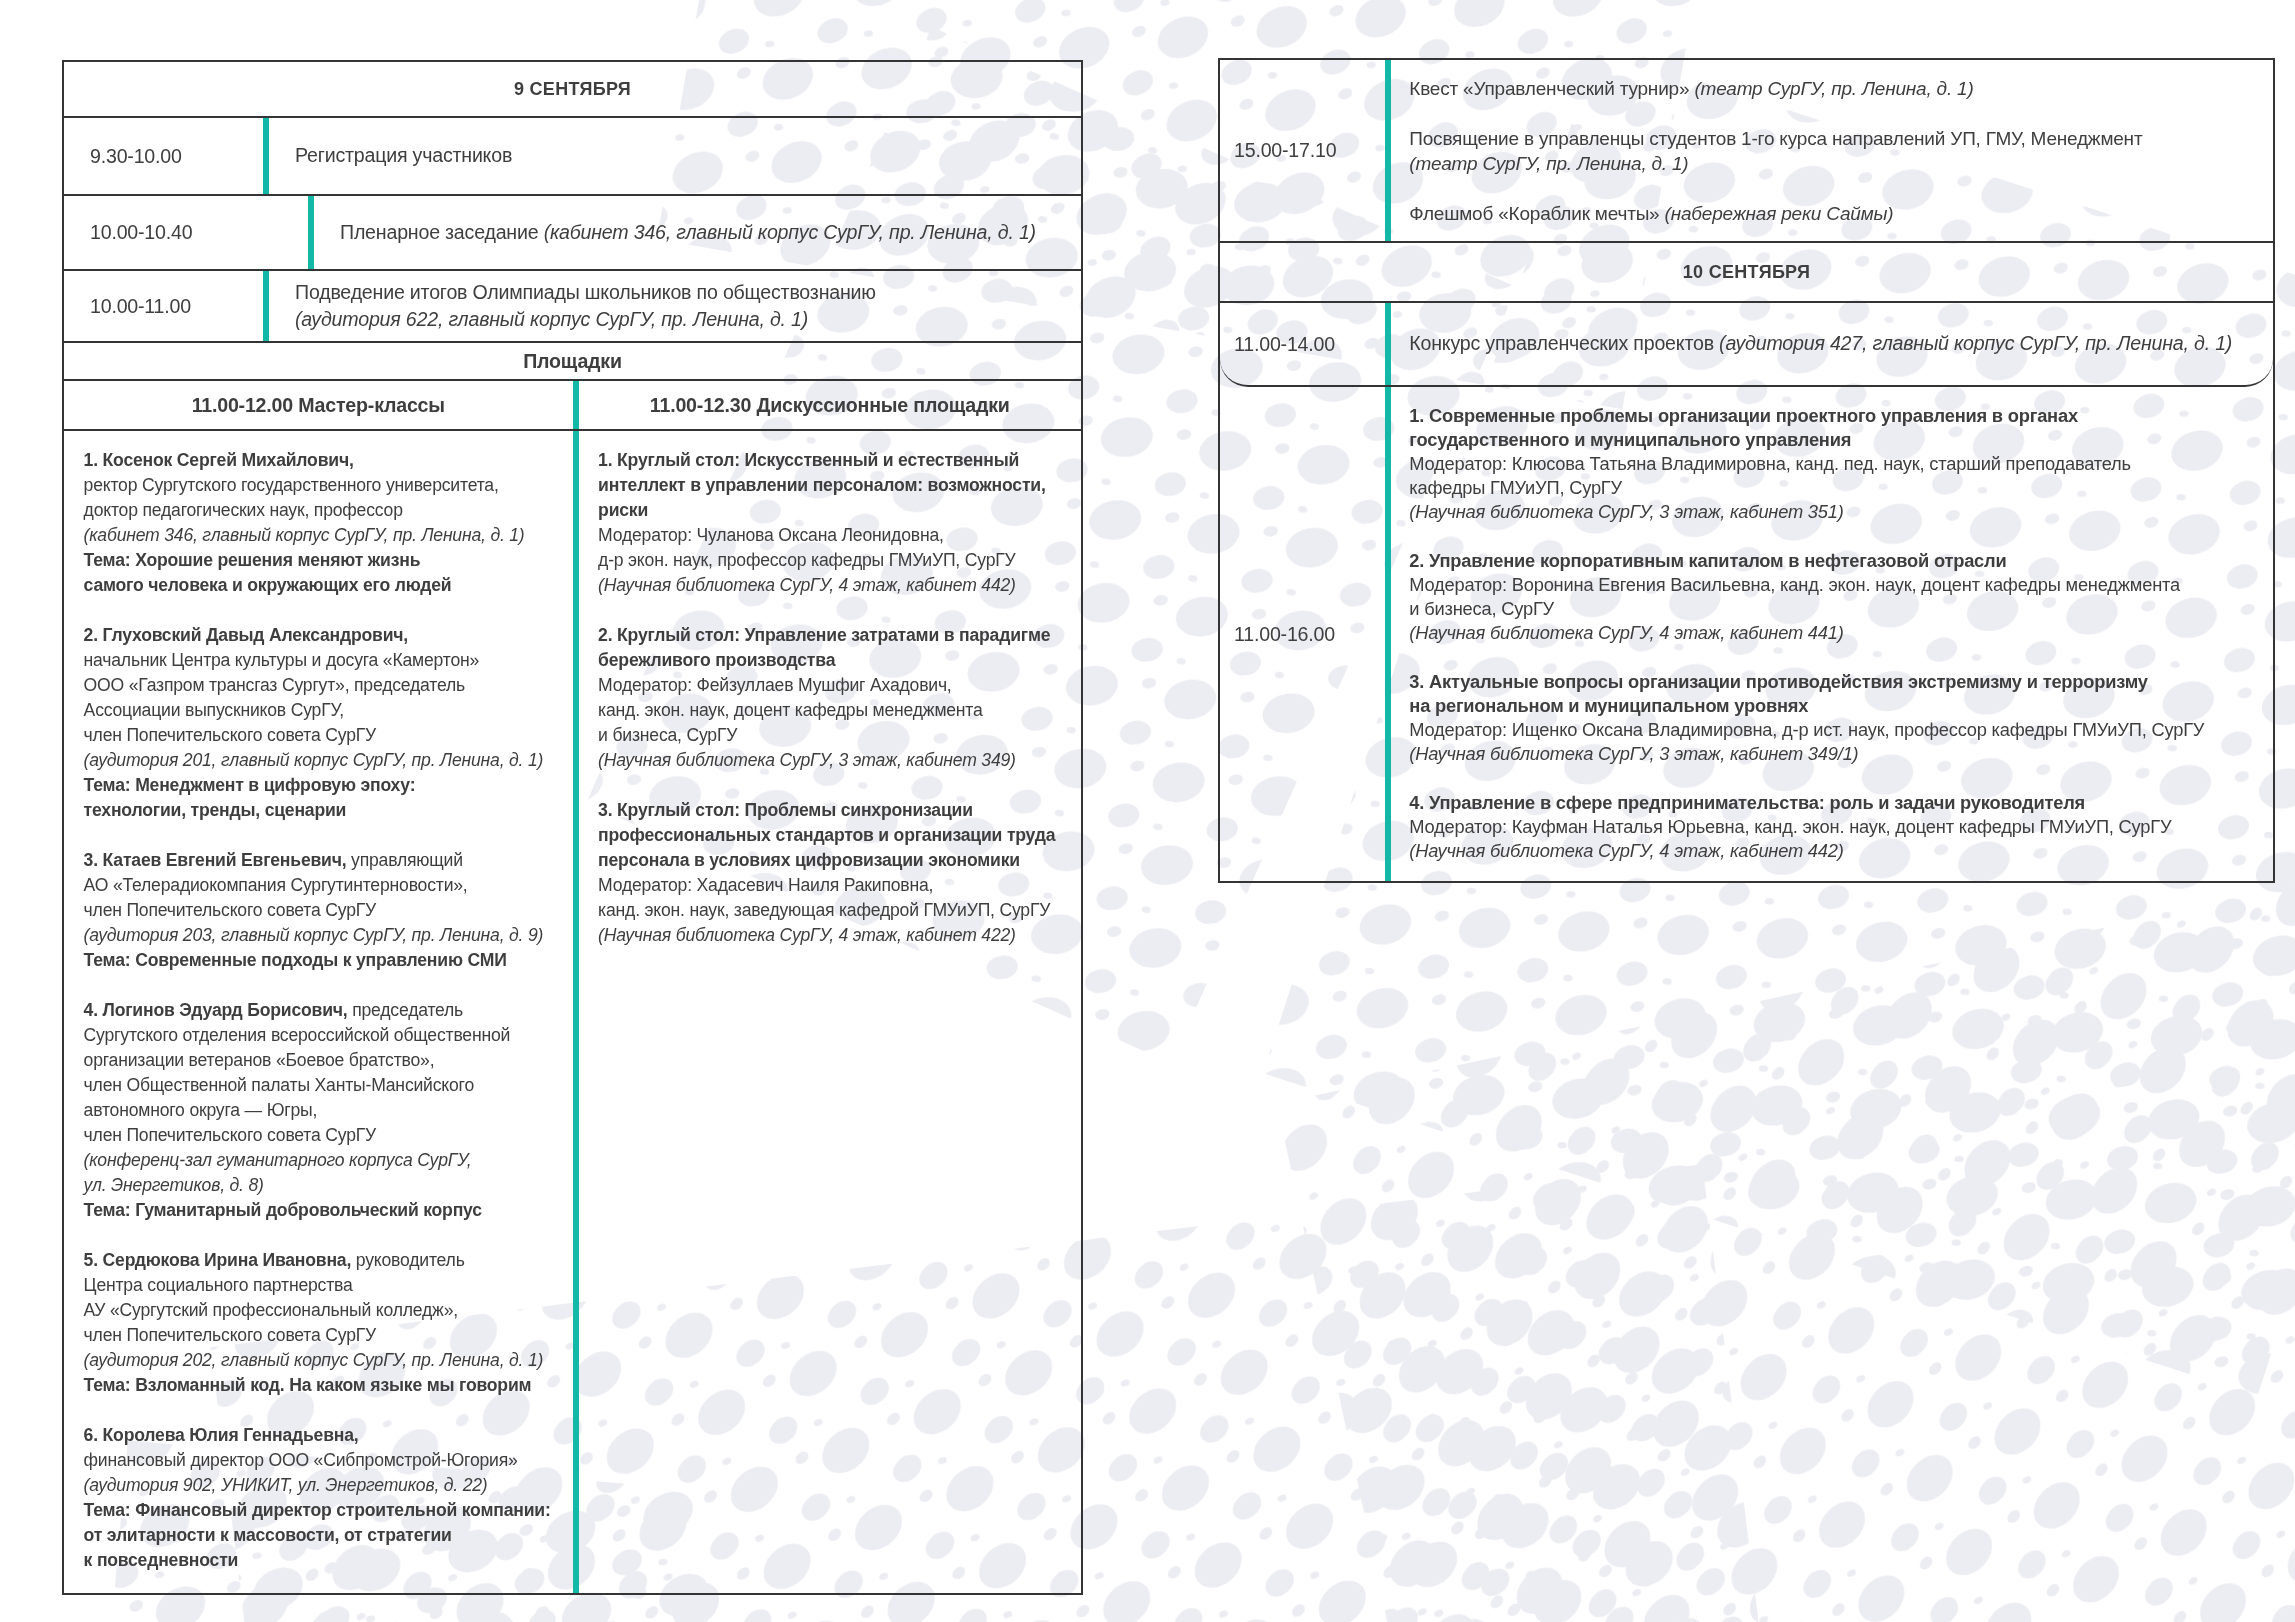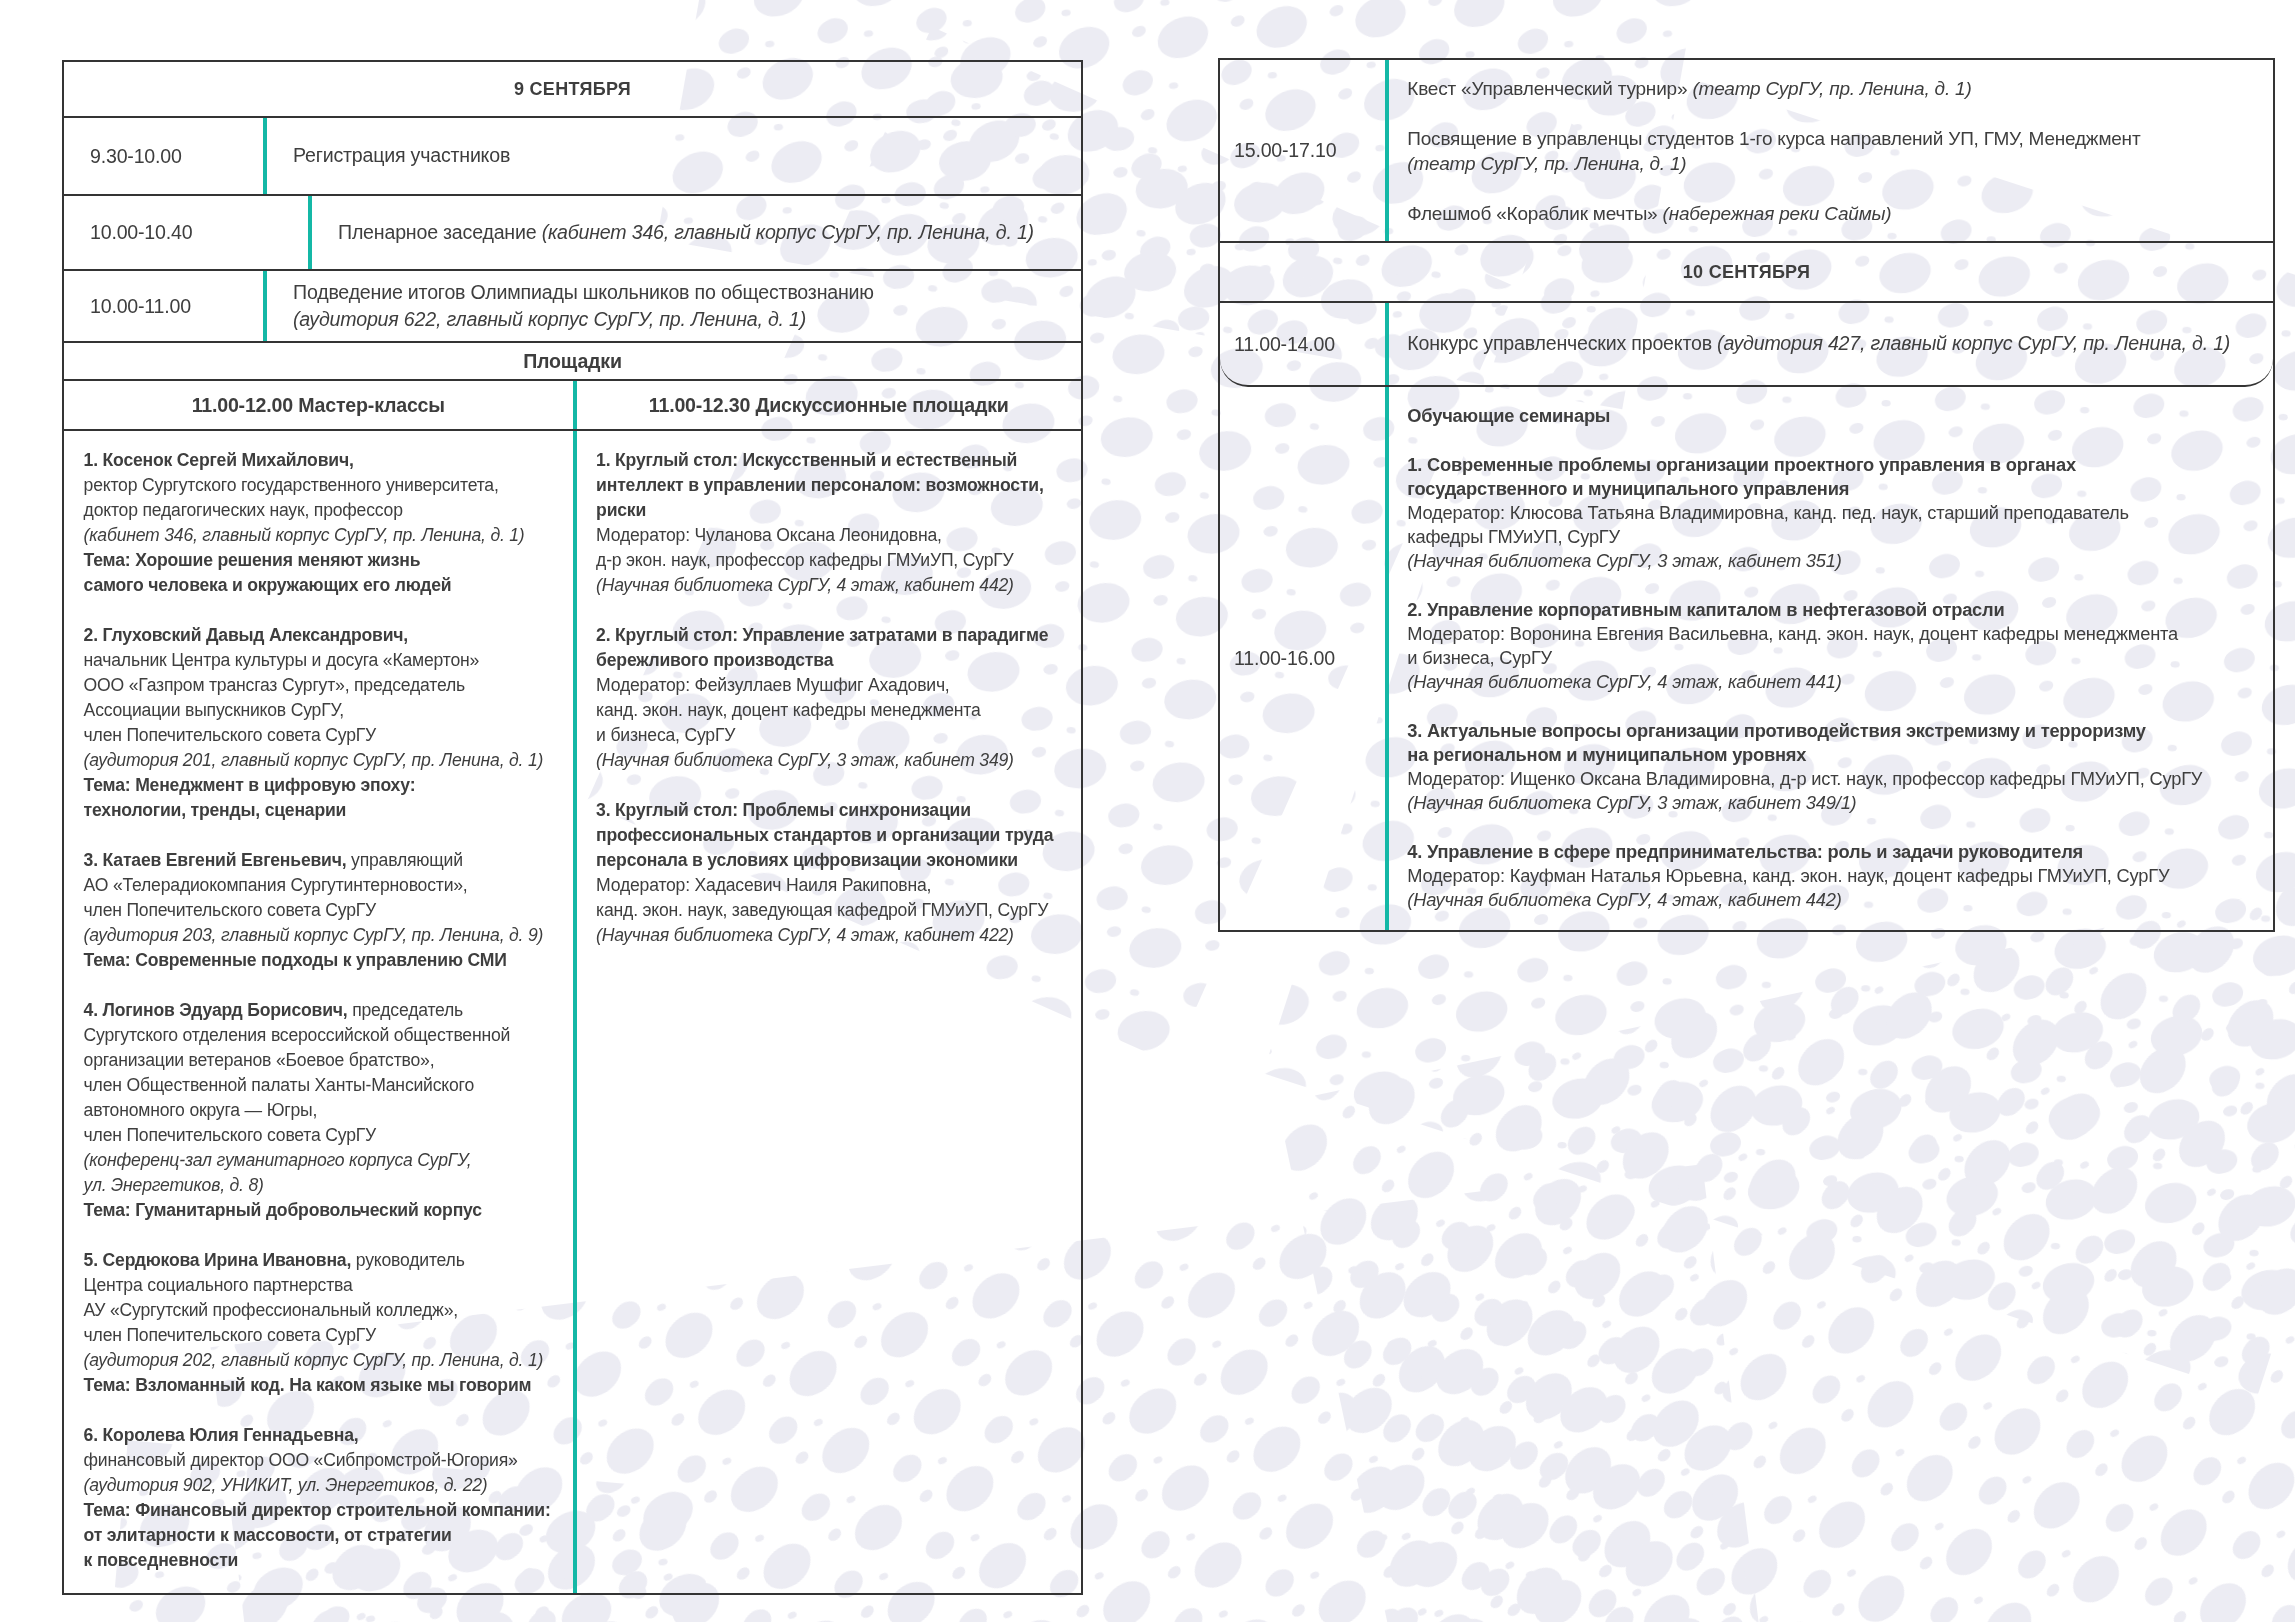--- a/index.html
+++ b/index.html
@@ -8,21 +8,21 @@
     background:#ffffff;
     font-family:"Liberation Sans", sans-serif;
     color:#3e3e3e;
     -webkit-font-smoothing:antialiased;
   }
   #dots-bg{position:absolute;left:0;top:0;width:2295px;height:1622px;z-index:0;}
   .tbl{position:absolute;z-index:1;border:2.6px solid #343434;background:transparent;box-sizing:border-box;}
   .row{display:flex;box-sizing:border-box;border-bottom:2.6px solid #343434;}
   .row:last-child{border-bottom:none;}
   .cell{box-sizing:border-box;letter-spacing:-0.2px;}
-  .vline{border-left:4px solid #14b8a6;}
+  .vline{border-left:6px solid #14b8a6;}
   .center-h{display:flex;align-items:center;justify-content:center;text-align:center;}
   .center-v{display:flex;align-items:center;}
   .day-header{font-weight:bold;font-size:18px;letter-spacing:0.3px;}
   .section-header{font-weight:bold;font-size:19.6px;}
   .col-header{font-weight:bold;font-size:19.6px;}
   .time{font-size:19.6px;}
   .evt{font-size:19.6px;line-height:27.5px;}
   .b{font-weight:bold;}
   .i{font-style:italic;}
 
@@ -229,23 +229,20 @@
         <div class="para">
           <div class="ln"><span class="">Конкурс управленческих проектов </span><span class="i">(аудитория 427, главный корпус СурГУ, пр. Ленина, д. 1)</span></div>
         </div>
       </div>
   </div>
 
   <div class="row">
     <div class="cell time rt-time center-v">11.00-16.00</div>
     <div class="cell evt rt-evt rt-seminars vline">
         <div class="para">
-          <div class="ln"><span class="b">Обучающие семинары</span></div>
-        </div>
-        <div class="para">
           <div class="ln"><span class="b">1. Современные проблемы организации проектного управления в органах</span></div>
           <div class="ln"><span class="b">государственного и муниципального управления</span></div>
           <div class="ln"><span class="">Модератор: Клюсова Татьяна Владимировна, канд. пед. наук, старший преподаватель</span></div>
           <div class="ln"><span class="">кафедры ГМУиУП, СурГУ</span></div>
           <div class="ln"><span class="i">(Научная библиотека СурГУ, 3 этаж, кабинет 351)</span></div>
         </div>
         <div class="para">
           <div class="ln"><span class="b">2. Управление корпоративным капиталом в нефтегазовой отрасли</span></div>
           <div class="ln"><span class="">Модератор: Воронина Евгения Васильевна, канд. экон. наук, доцент кафедры менеджмента</span></div>
           <div class="ln"><span class="">и бизнеса, СурГУ</span></div>

